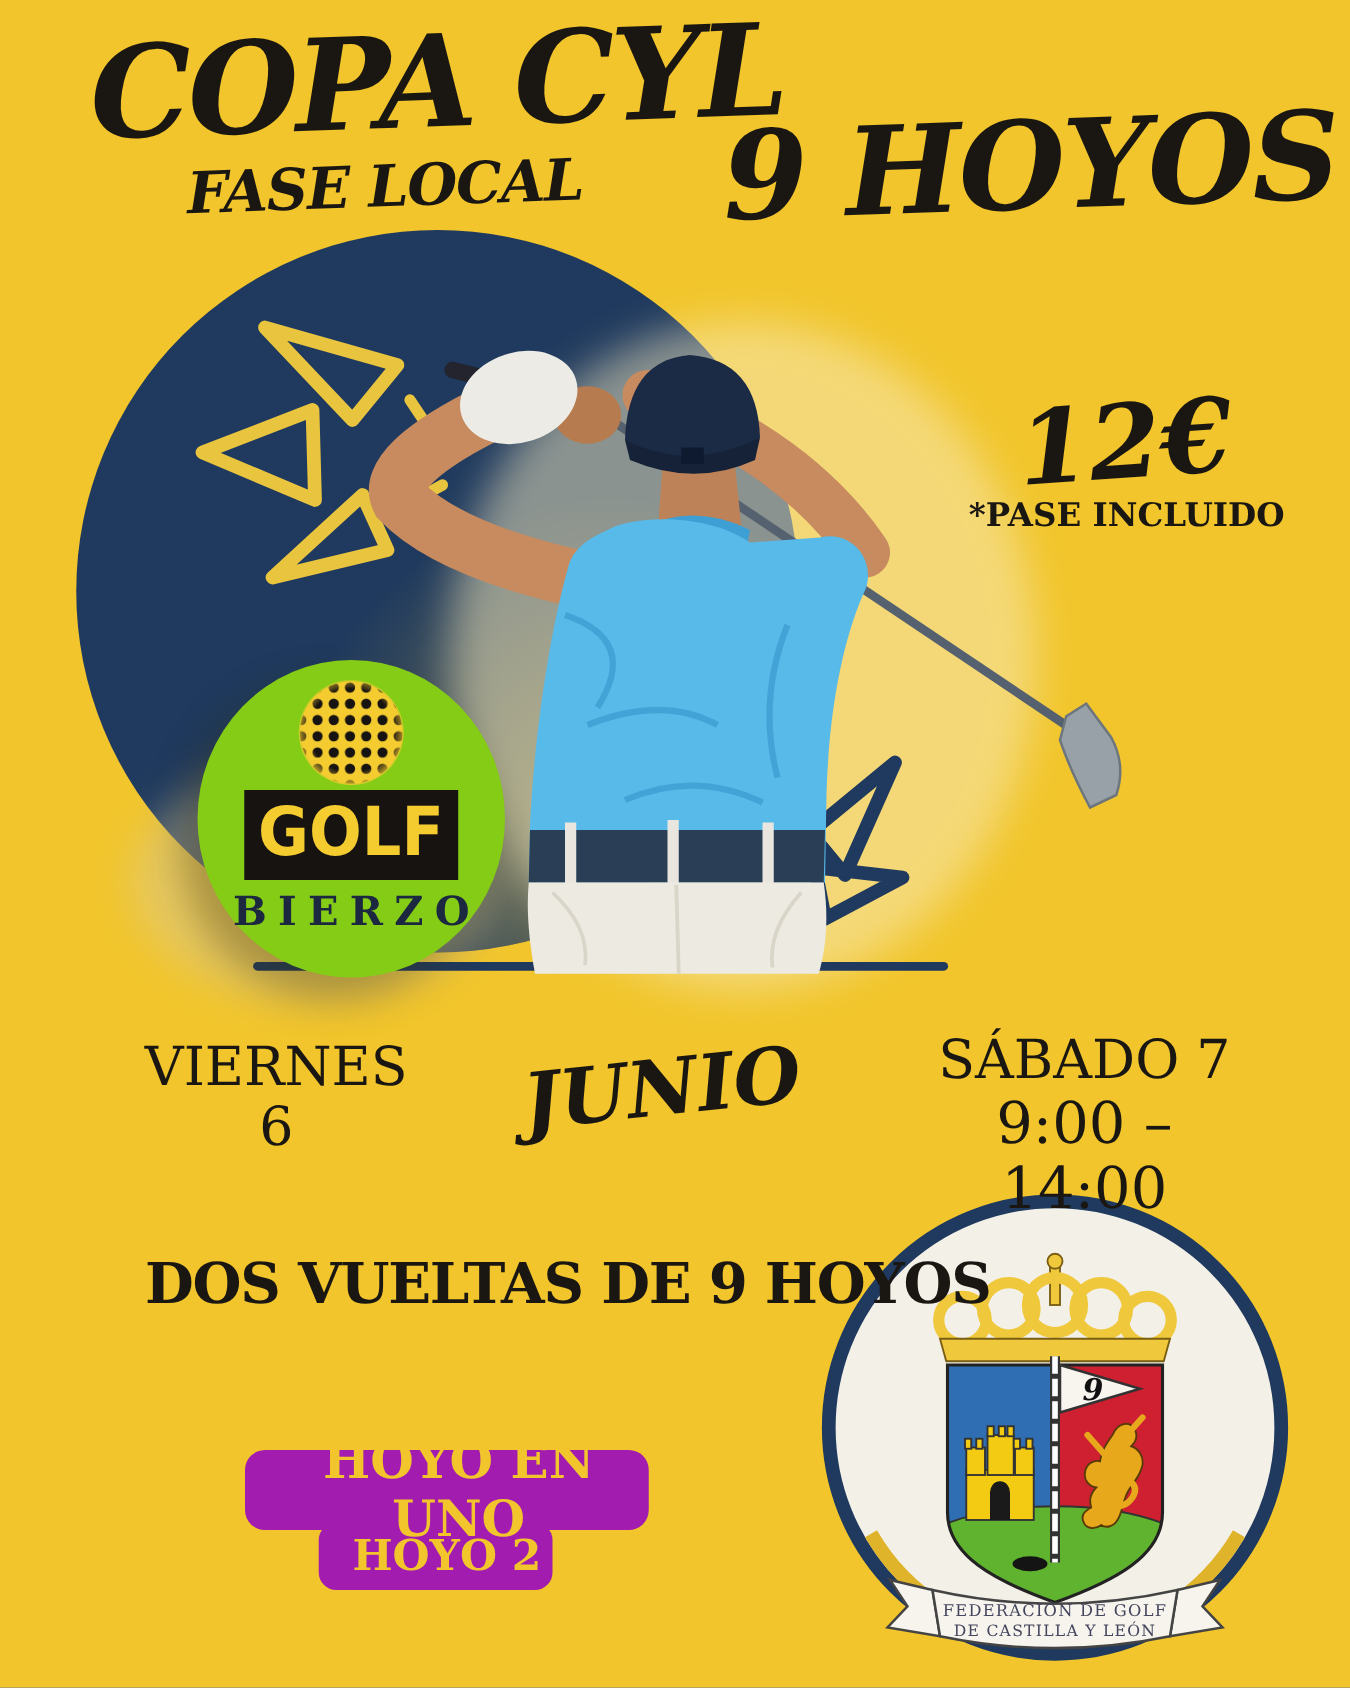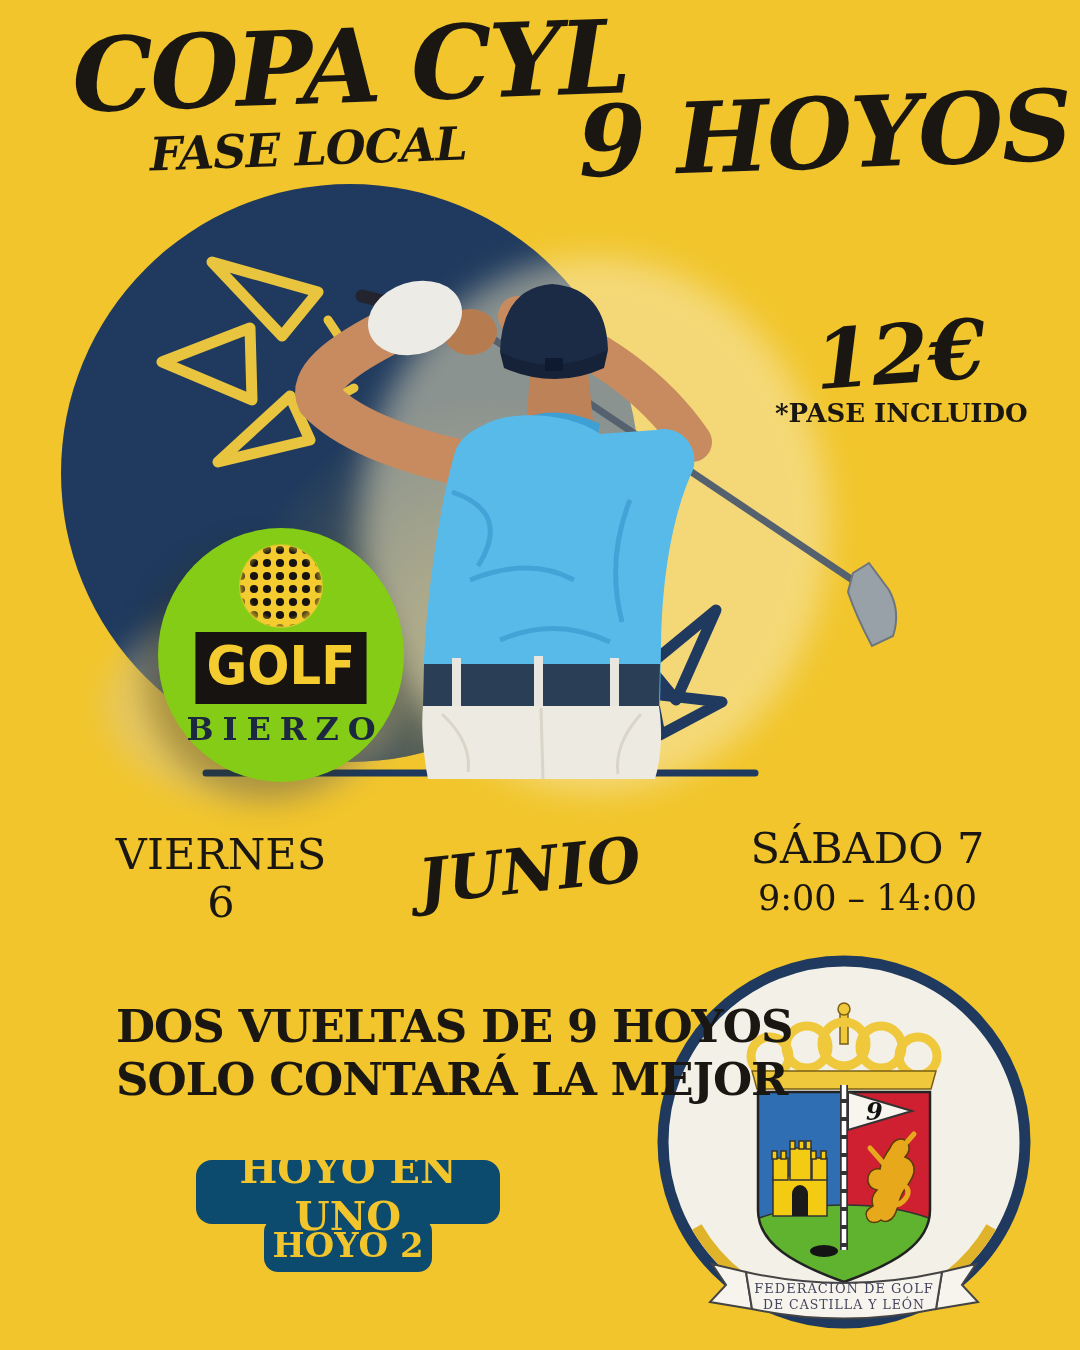--- a/index.html
+++ b/index.html
@@ -39,41 +39,41 @@
   }
   .price-note{
     left:775px;top:398px;width:210px;text-align:left;
     font-size:26px;font-weight:bold;letter-spacing:0px;
     white-space:nowrap;z-index:6;
   }
 
   
   .day-block{z-index:6;text-align:center;font-weight:normal;}
   .day-line1{font-size:43px;line-height:48px;}
-  .day-line2{font-size:35px;line-height:52px;}
+  .day-line2{font-size:46px;line-height:52px;}
   .friday{left:96px;top:830px;width:250px;}
   .saturday{left:730px;top:824px;width:275px;}
   .month{
     left:418px;top:834px;width:220px;text-align:center;
     font-size:62px;font-weight:bold;font-style:italic;
     transform:rotate(-6deg);z-index:6;
   }
 
   
   .rules{
     left:116px;top:1000px;z-index:6;
     font-size:45px;font-weight:bold;line-height:53px;
     letter-spacing:-1px;white-space:nowrap;
   }
 
   
   .badge{left:196px;top:1160px;z-index:6;text-align:center;width:304px;}
   .badge-pill{
-    background:#0c4a6e;color:#F1C52B;font-weight:bold;
-    display:flex;align-items:center;justify-content:center;
+    background:#a21caf;color:#F1C52B;font-weight:bold;
+    display:flex;align-items:center;justify-content:center;padding-left:19px;
   }
   .badge-pill1{width:304px;height:64px;border-radius:16px;font-size:40px;}
   .badge-pill2{width:168px;height:54px;border-radius:14px;font-size:34px;margin:-6px auto 0;}
 
   
   .club-logo{
     left:158px;top:528px;width:246px;height:254px;border-radius:50%;
     background:#84cc16;z-index:5;text-align:center;
     box-shadow:-14px 18px 30px rgba(60,50,10,0.35);
   }
@@ -197,21 +197,20 @@
     <div class="day-line1">VIERNES 6</div>
   </div>
   <div class="abs month">JUNIO</div>
   <div class="abs day-block saturday">
     <div class="day-line1">SÁBADO 7</div>
     <div class="day-line2">9:00 – 14:00</div>
   </div>
 
   <div class="abs rules">
     <div>DOS VUELTAS DE 9 HOYOS</div>
-    <div>SOLO CONTARÁ LA MEJOR</div>
   </div>
 
   <div class="abs badge">
     <div class="badge-pill badge-pill1">HOYO EN UNO</div>
     <div class="badge-pill badge-pill2">HOYO 2</div>
   </div>
 
   <div class="abs club-logo">
     <svg class="ball" width="92" height="86" viewBox="0 0 92 86">
       <defs>

